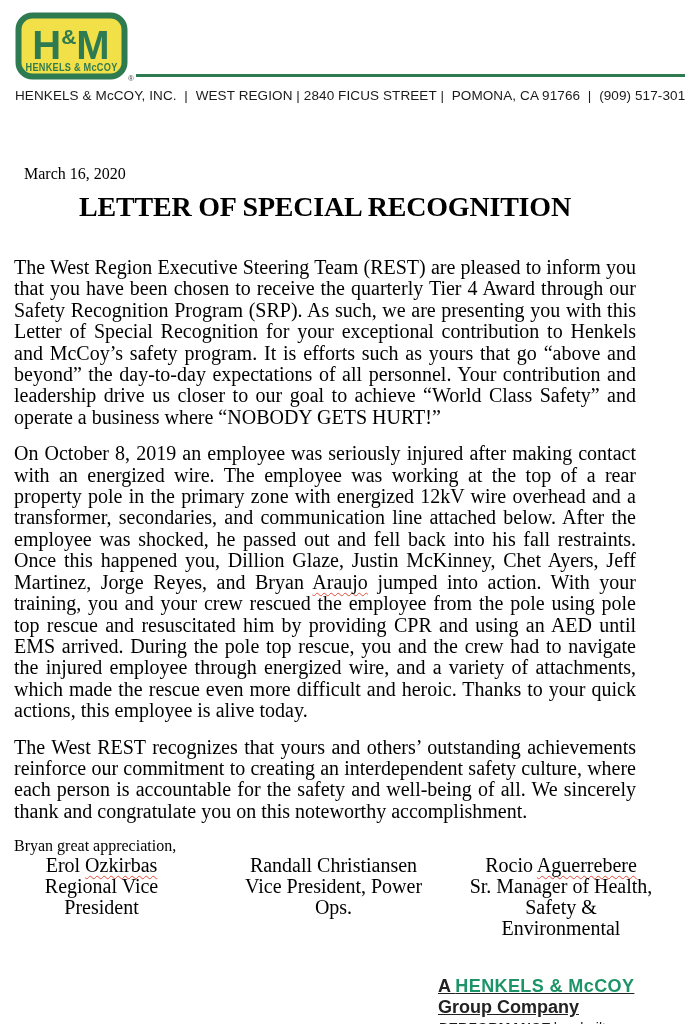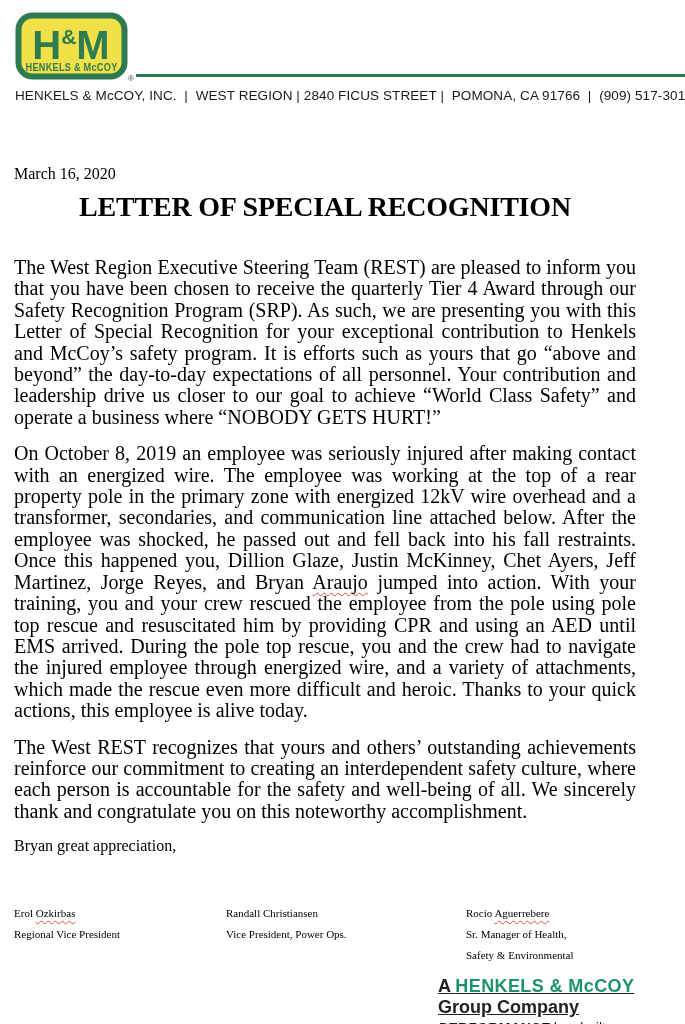--- a/index.html
+++ b/index.html
@@ -34,21 +34,21 @@
   .rule { position: absolute; left: 136px; right: 0; top: 74px; height: 3px; background: #2e7b52; }
   .address {
     position: absolute; left: 15px; top: 88px;
     font-family: "Liberation Sans", sans-serif;
     font-size: 13.5px; color: #1a1a1a; letter-spacing: 0.1px;
     white-space: pre;
   }
 
   
   .content { padding: 0 49px 0 14px; }
-  .date { margin: 53px 0 0 0; font-size: 16px; }
+  .date { margin: 53px 0 0 10px; font-size: 16px; }
   .title {
     margin: 8px 0 34px 0;
     font-size: 28px; font-weight: bold; text-align: center;
     letter-spacing: -0.2px;
   }
   .salutation { margin: 0 0 12px 0; font-size: 16px; }
   .para {
     margin: 0 0 15px 0;
     font-size: 20px; line-height: 21.4px;
     text-align: justify;
@@ -59,21 +59,21 @@
     text-decoration: underline;
     text-decoration-style: wavy;
     text-decoration-color: #e04b3a;
     text-decoration-thickness: 1px;
     text-underline-offset: 3px;
     text-decoration-skip-ink: none;
   }
 
   
   .signatures { position: absolute; top: 855px; left: 14px; width: 622px; height: 70px; }
-  .sig { position: absolute; top: 0; text-align: left; font-size: 11px; line-height: 21px; margin-top: 48px; }
+  .sig { position: absolute; top: 0; text-align: center; font-size: 20px; line-height: 21px; }
   .sig-1 { left: 0;     width: 175px; }
   .sig-2 { left: 212px; width: 215px; }
   .sig-3 { left: 452px; width: 190px; }
 
   
   .footer { position: absolute; left: 438px; top: 976px; font-family: "Liberation Sans", sans-serif; }
   .footer-line1 { font-size: 18px; font-weight: bold; color: #222222; text-decoration: underline; }
   .footer-brand { color: #1d9468; letter-spacing: 0.4px; }
   .footer-line2 { font-size: 14px; color: #1a1a1a; margin-top: 2px; }
   .footer-perf { font-weight: bold; font-style: italic; letter-spacing: 0.2px; }

